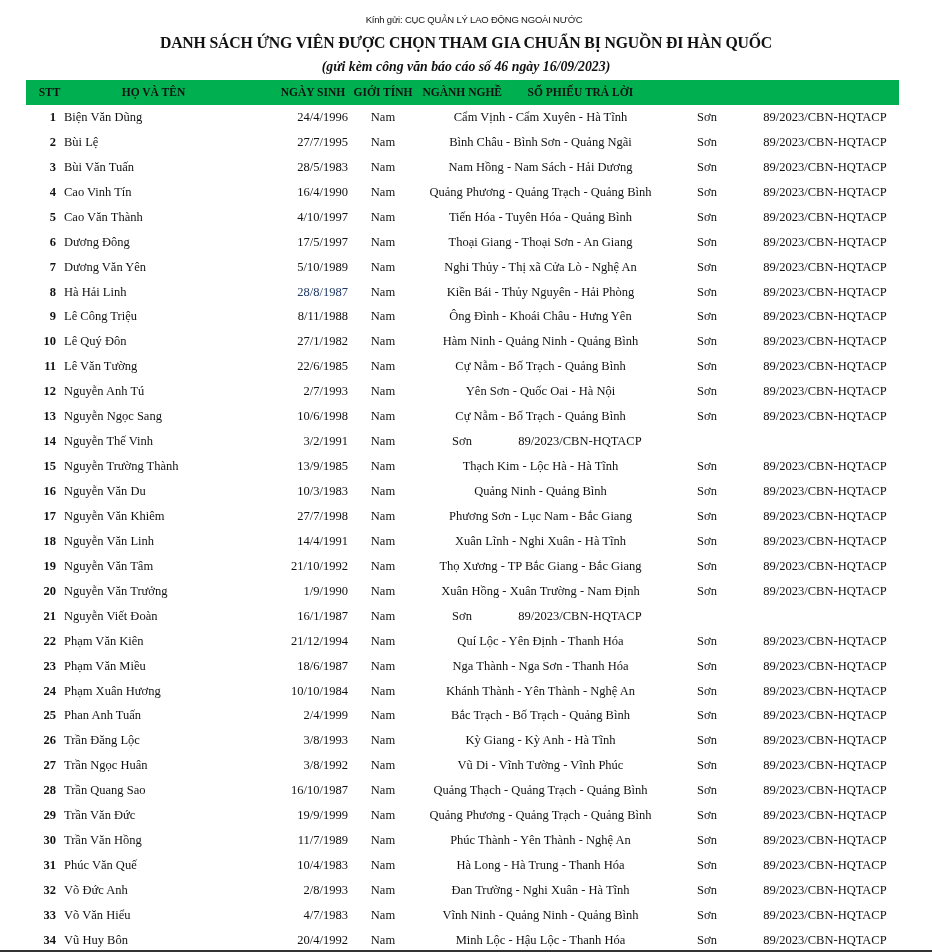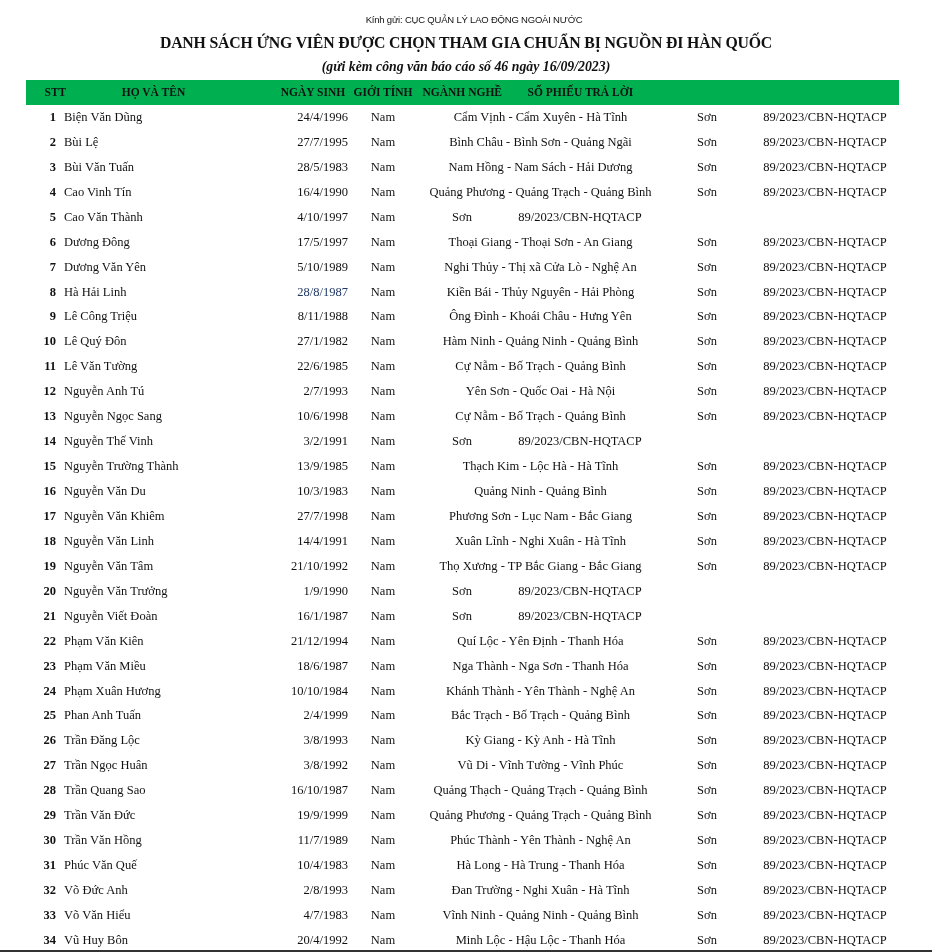--- a/index.html
+++ b/index.html
@@ -11,21 +11,21 @@
   .thead { display: flex; height: 25px; background: #00b050; align-items: center; font-weight: bold; font-size: 12.5px; color: #111; }
   .thead span { display: block; white-space: nowrap; transform: scaleX(0.92); }
   .row { display: flex; height: 24.94px; align-items: center; font-size: 12.5px; }
   .c-stt { width: 30px; text-align: right; padding-right: 0; box-sizing: border-box; }
   .c-name { width: 196px; padding-left: 8px; box-sizing: border-box; text-align: left; }
   .c-dob { width: 96px; text-align: right; }
   .c-sex { width: 70px; text-align: center; }
   .c-origin { width: 245px; text-align: center; }
   .c-job { width: 88px; text-align: center; }
   .c-ref { width: 148px; text-align: center; }
-  .thead .c-stt { text-align: center; padding-left: 18px; }
+  .thead .c-stt { text-align: center; padding-left: 12px; }
   .thead .c-name { text-align: center; padding-left: 0; }
   .thead .c-dob { text-align: right; }
   .row .c-stt { font-weight: bold; }
   .dob-blue { color: #1f3864; }
   .bottom-line { position: absolute; left: 0; top: 950px; width: 932px; height: 2px; background: #333; }
   .cell { white-space: nowrap; overflow: visible; }
 </style>
 </head>
 <body>
 
@@ -89,20 +89,21 @@
         <div class="c-sex cell">Nam</div>
         <div class="c-origin cell">Quảng Phương - Quảng Trạch - Quảng Bình</div>
         <div class="c-job cell">Sơn</div>
         <div class="c-ref cell">89/2023/CBN-HQTACP</div>
       </div>
       <div class="row">
         <div class="c-stt cell">5</div>
         <div class="c-name cell">Cao Văn Thành</div>
         <div class="c-dob cell">4/10/1997</div>
         <div class="c-sex cell">Nam</div>
+        <div class="c-origin cell">Tiến Hóa - Tuyên Hóa - Quảng Bình</div>
         <div class="c-job cell">Sơn</div>
         <div class="c-ref cell">89/2023/CBN-HQTACP</div>
       </div>
       <div class="row">
         <div class="c-stt cell">6</div>
         <div class="c-name cell">Dương Đông</div>
         <div class="c-dob cell">17/5/1997</div>
         <div class="c-sex cell">Nam</div>
         <div class="c-origin cell">Thoại Giang - Thoại Sơn - An Giang</div>
         <div class="c-job cell">Sơn</div>
@@ -222,20 +223,21 @@
         <div class="c-sex cell">Nam</div>
         <div class="c-origin cell">Thọ Xương - TP Bắc Giang - Bắc Giang</div>
         <div class="c-job cell">Sơn</div>
         <div class="c-ref cell">89/2023/CBN-HQTACP</div>
       </div>
       <div class="row">
         <div class="c-stt cell">20</div>
         <div class="c-name cell">Nguyễn Văn Trưởng</div>
         <div class="c-dob cell">1/9/1990</div>
         <div class="c-sex cell">Nam</div>
+        <div class="c-origin cell">Xuân Hồng - Xuân Trường - Nam Định</div>
         <div class="c-job cell">Sơn</div>
         <div class="c-ref cell">89/2023/CBN-HQTACP</div>
       </div>
       <div class="row">
         <div class="c-stt cell">21</div>
         <div class="c-name cell">Nguyễn Viết Đoàn</div>
         <div class="c-dob cell">16/1/1987</div>
         <div class="c-sex cell">Nam</div>
         <div class="c-job cell">Sơn</div>
         <div class="c-ref cell">89/2023/CBN-HQTACP</div>

